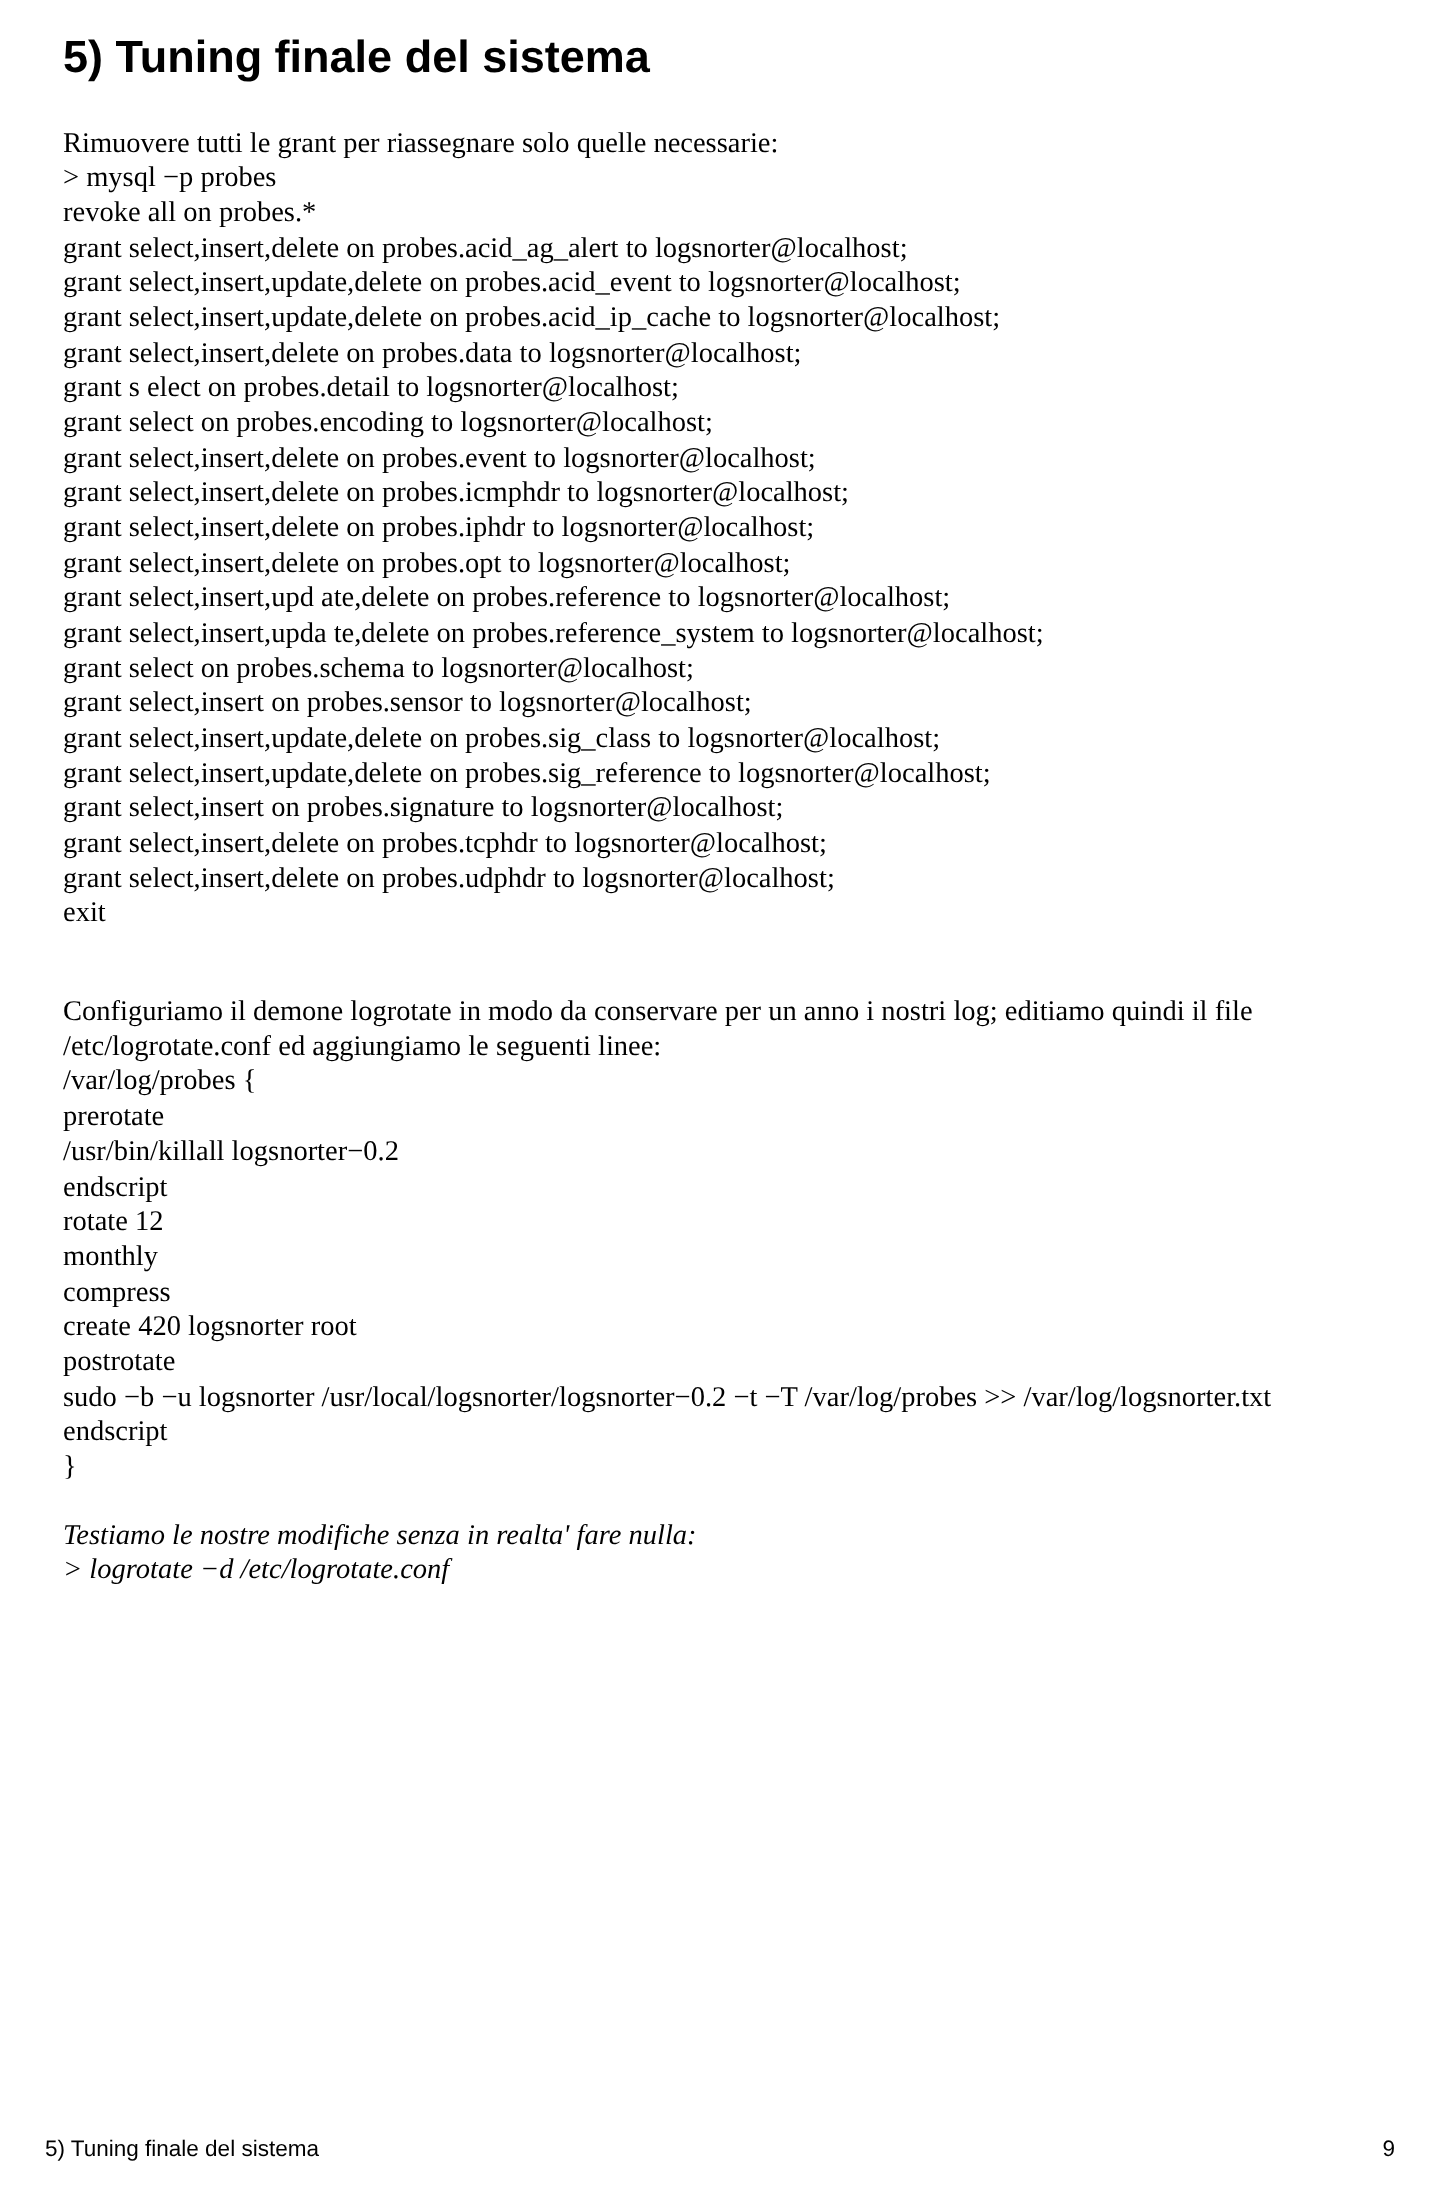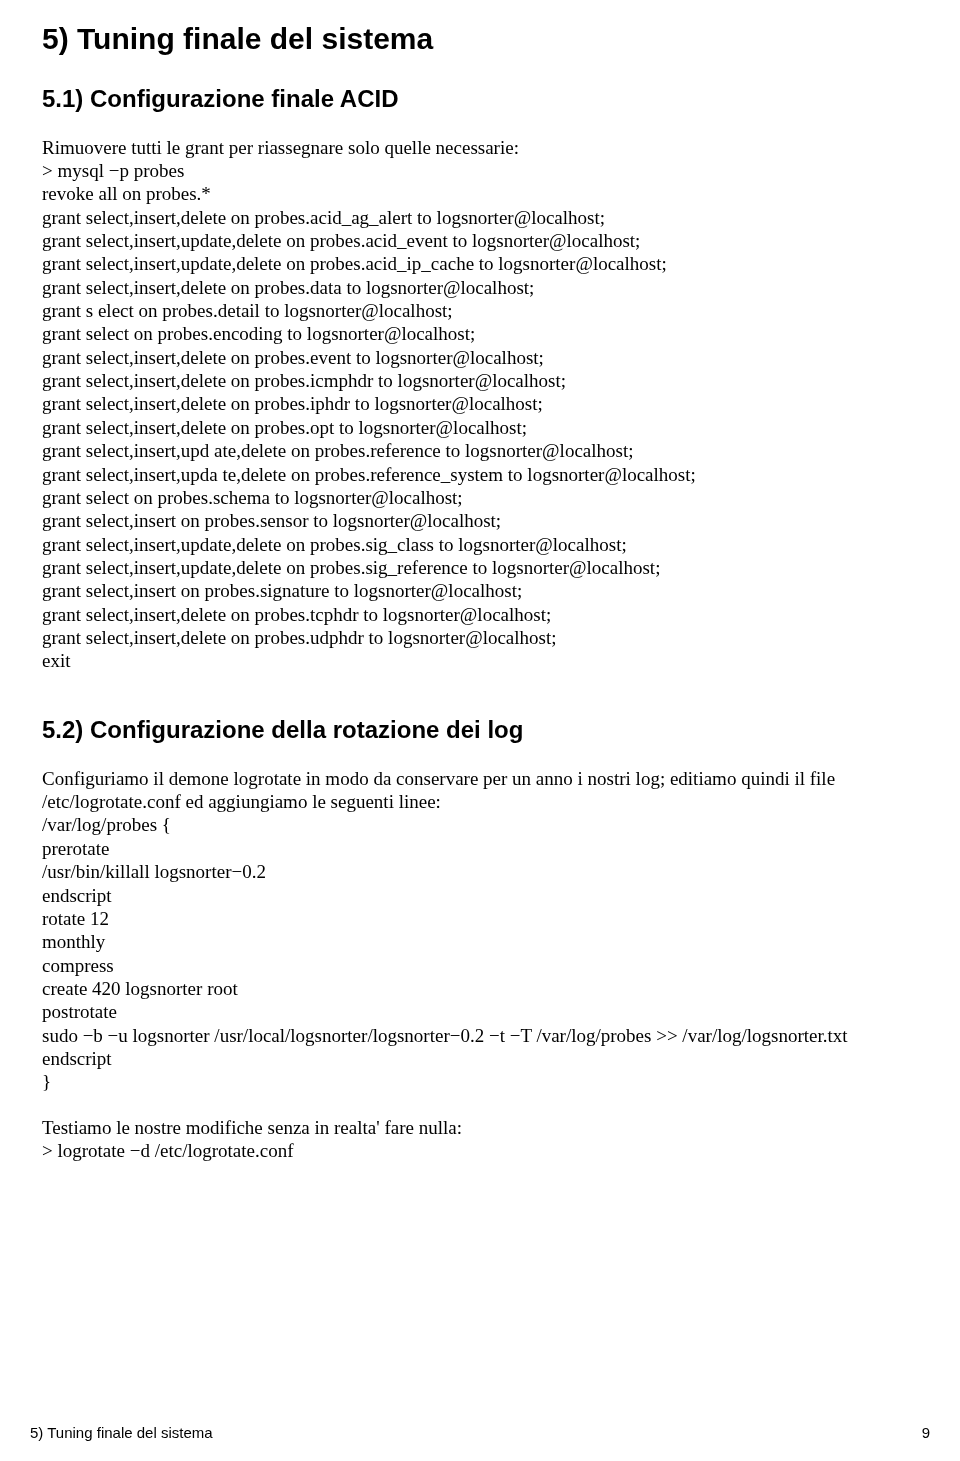--- a/index.html
+++ b/index.html
@@ -35,20 +35,21 @@
     font-size: 19px;
     line-height: 1.23;
     margin: 0 0 22px 0;
     white-space: pre-line;
   }
   .para-last {
     font-size: 19px;
     line-height: 1.23;
     margin: 0;
     white-space: pre-line;
+    font-style: italic;
   }
   .spacer1 { height: 20px; }
   .footer {
     position: absolute;
     left: 30px;
     bottom: 20px;
     width: 900px;
     font-family: Arial, Helvetica, sans-serif;
     font-size: 15px;
     display: flex;
@@ -59,21 +60,20 @@
     text-align: right;
   }
 </style>
 </head>
 <body>
 
 <div class="page">
 
   <h1 class="section-title">5) Tuning finale del sistema</h1>
 
-  <h2 class="subsection-title">5.1) Configurazione finale ACID</h2>
 
 
   <div class="para">Rimuovere tutti le grant per riassegnare solo quelle necessarie:
 &gt; mysql −p probes
 revoke all on probes.*
 grant select,insert,delete on probes.acid_ag_alert to logsnorter@localhost;
 grant select,insert,update,delete on probes.acid_event to logsnorter@localhost;
 grant select,insert,update,delete on probes.acid_ip_cache to logsnorter@localhost;
 grant select,insert,delete on probes.data to logsnorter@localhost;
 grant s elect on probes.detail to logsnorter@localhost;
@@ -88,21 +88,20 @@
 grant select,insert on probes.sensor to logsnorter@localhost;
 grant select,insert,update,delete on probes.sig_class to logsnorter@localhost;
 grant select,insert,update,delete on probes.sig_reference to logsnorter@localhost;
 grant select,insert on probes.signature to logsnorter@localhost;
 grant select,insert,delete on probes.tcphdr to logsnorter@localhost;
 grant select,insert,delete on probes.udphdr to logsnorter@localhost;
 exit</div>
 
   <div class="spacer1"></div>
 
-  <h2 class="subsection-title">5.2) Configurazione della rotazione dei log</h2>
 
   <div class="para">Configuriamo il demone logrotate in modo da conservare per un anno i nostri log; editiamo quindi il file /etc/logrotate.conf ed aggiungiamo le seguenti linee:
 /var/log/probes {
 prerotate
 /usr/bin/killall logsnorter−0.2
 endscript
 rotate 12
 monthly
 compress
 create 420 logsnorter root

